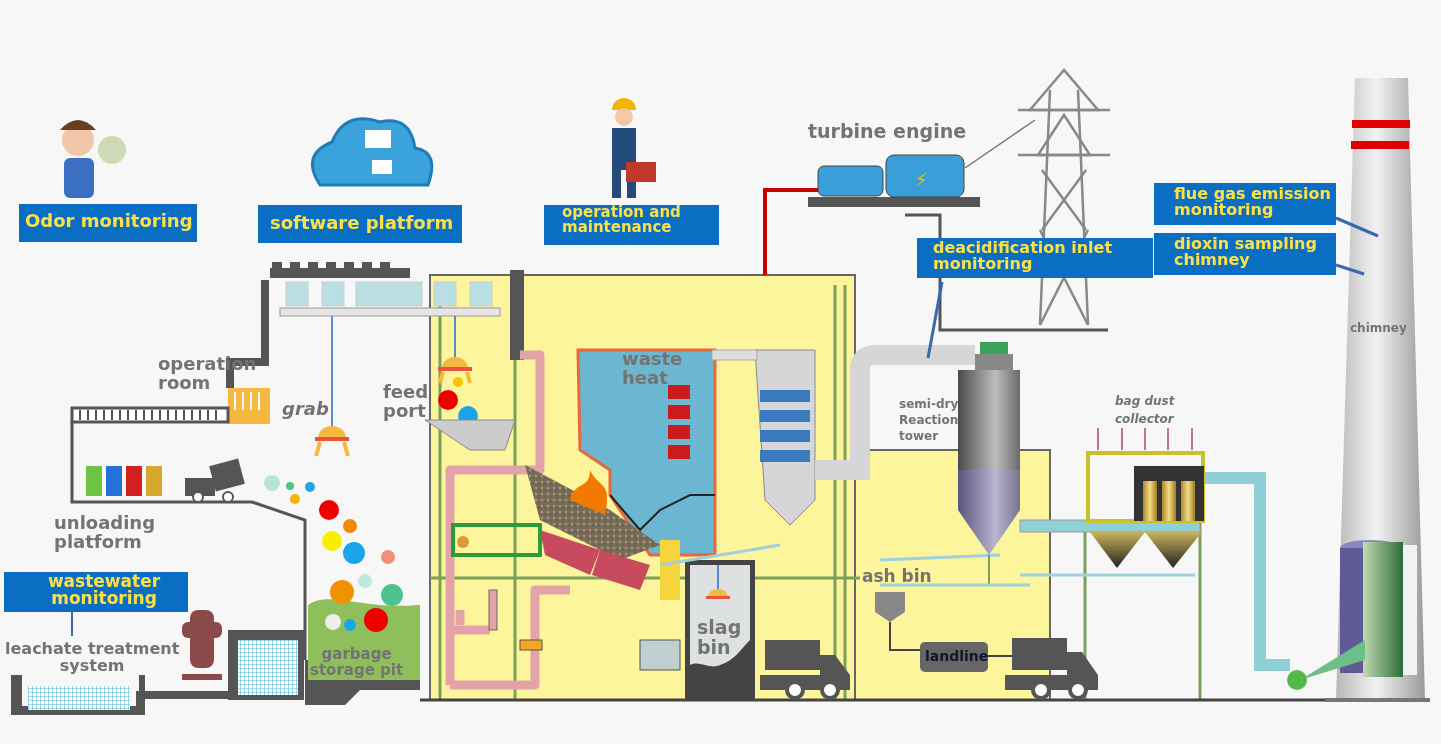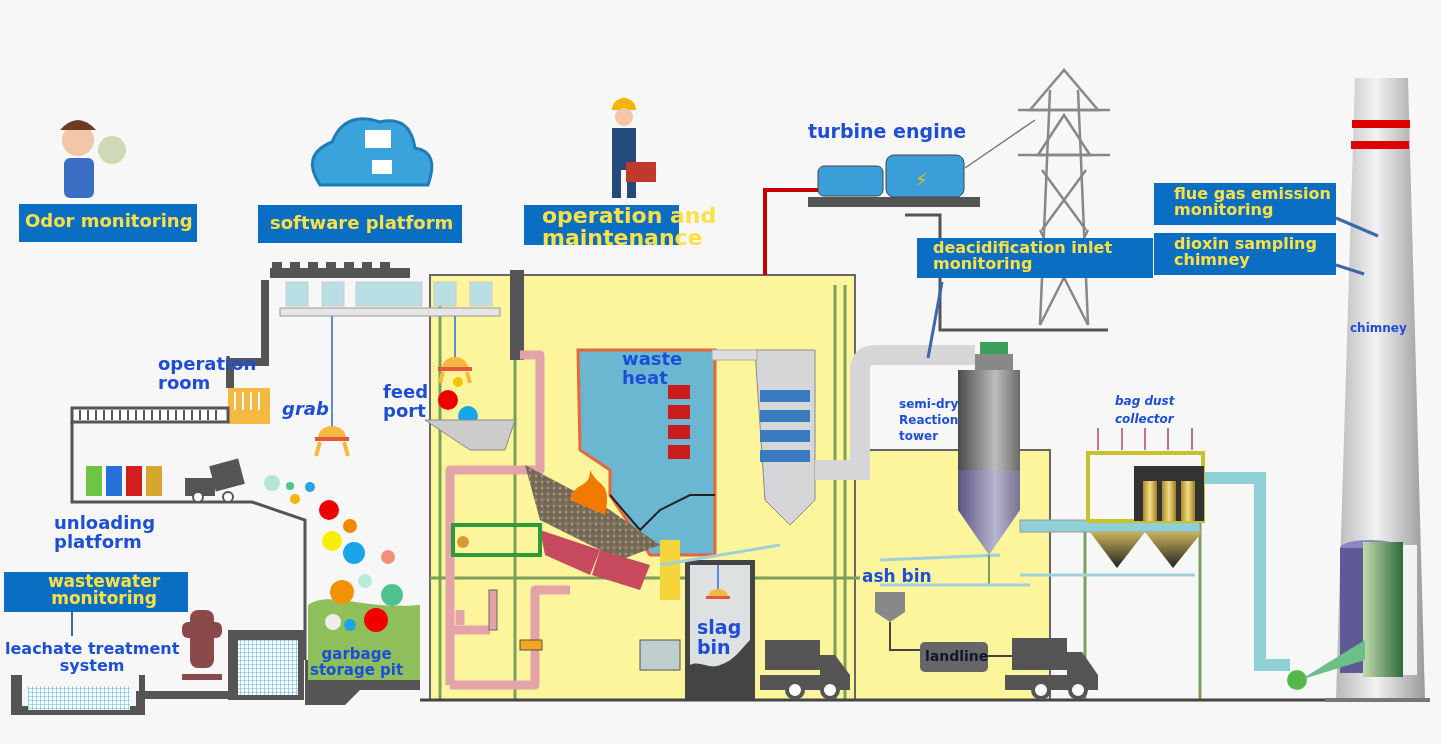--- a/index.html
+++ b/index.html
@@ -1,18 +1,18 @@
 <!DOCTYPE html>
 <html><head>
 <meta charset="utf-8">
 <style>
   html,body{margin:0;padding:0;background:#f7f7f7;}
   body{width:1441px;height:744px;position:relative;overflow:hidden;font-family:"DejaVu Sans","Liberation Sans",sans-serif;}
   svg{position:absolute;left:0;top:0;}
-  .lbl{position:absolute;font-weight:bold;color:#1d4ed8;line-height:1.05;white-space:nowrap;font-family:"DejaVu Sans",sans-serif;}
+  .lbl{position:absolute;font-weight:bold;color:#737373;line-height:1.05;white-space:nowrap;font-family:"DejaVu Sans",sans-serif;}
   .tag{position:absolute;background:#0a6fc2;color:#fde047;font-weight:bold;line-height:1.0;white-space:nowrap;font-family:"DejaVu Sans",sans-serif;box-sizing:border-box;}
 </style>
 </head>
 <body>
 
 <svg width="1441" height="744" viewBox="0 0 1441 744">
   <defs>
     <linearGradient id="chim" x1="0" x2="1">
         <stop offset="0" stop-color="#b8b8b8"></stop>
         <stop offset="0.45" stop-color="#f2f2f2"></stop>
@@ -330,21 +330,21 @@
       <circle cx="624" cy="117" r="9" fill="#f6c7a4"></circle>
       <rect x="612" y="128" width="24" height="42" fill="#244a7a"></rect>
       <rect x="612" y="170" width="9" height="28" fill="#244a7a"></rect>
       <rect x="627" y="170" width="9" height="28" fill="#244a7a"></rect>
       <rect x="626" y="162" width="30" height="20" fill="#c0392b"></rect>
     </g>
 </svg>
 
 <div class="tag" style="left:19px;top:204px;width:178px;height:38px;font-size:18px;padding:8px 0 0 6px;">Odor monitoring</div>
 <div class="tag" style="left:258px;top:205px;width:204px;height:38px;font-size:18px;padding:9px 9px 0 12px;">software platform</div>
-<div class="tag" style="left:524px;top:205px;width:155px;height:40px;font-size:22px;padding:0 0 0 18px;">
+<div class="tag" style="left:544px;top:205px;width:175px;height:40px;font-size:15px;padding:0 0 0 18px;">
   <div>operation and</div>
   <div>maintenance</div>
 </div>
 <div class="tag" style="left:917px;top:238px;width:236px;height:40px;font-size:16px;padding:2px 0 0 16px;">
   <div>deacidification inlet</div>
   <div>monitoring</div>
 </div>
 <div class="tag" style="left:1154px;top:183px;width:182px;height:42px;font-size:16px;padding:3px 0 0 20px;">
   <div>flue gas emission</div>
   <div>monitoring</div>

